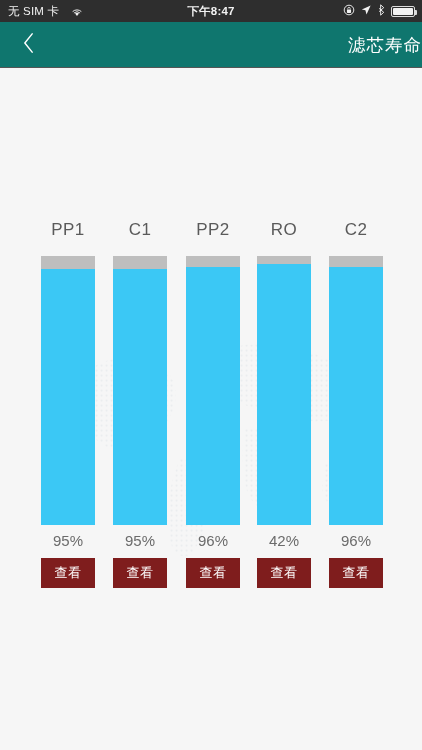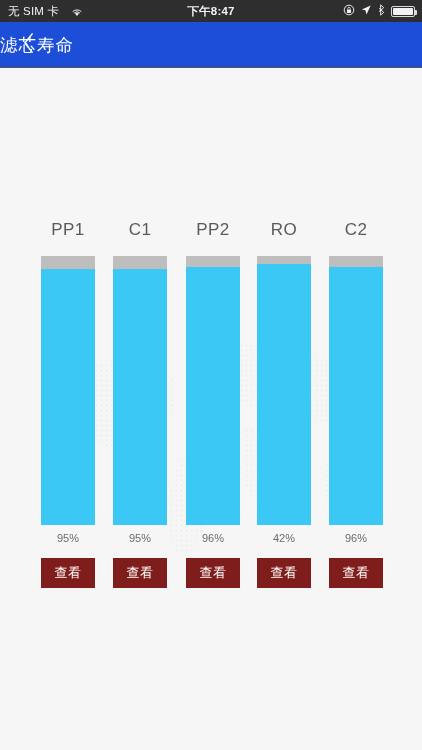--- a/index.html
+++ b/index.html
@@ -27,22 +27,22 @@
   }
   .battery::after{
     content:""; position:absolute; right:-3px; top:3px;
     width:2px; height:5px; background:#dcdcdc; border-radius:0 1px 1px 0;
   }
   .battery i{ display:block; width:100%; height:100%; background:#f2f2f2; border-radius:1px; }
 
   
   .navbar{
     position:absolute; left:0; top:22px; width:422px; height:46px;
-    background:#1d4ed8;
-    display:flex; align-items:center; justify-content:flex-start;
+    background:#0f766e;
+    display:flex; align-items:center; justify-content:flex-end;
   }
   .navbar::after{
     content:""; position:absolute; left:0; bottom:0; width:422px; height:1px;
     background:#555555;
   }
   .nav-title{ color:#ffffff; font-size:17.5px; letter-spacing:1px; }
   .back-btn{
     position:absolute; left:0; top:0; width:56px; height:46px;
     display:flex; align-items:center; justify-content:center; cursor:pointer;
   }
@@ -67,21 +67,21 @@
   }
   .bar{
     position:absolute; left:0; top:187px; width:54px; height:269px;
     background:#bebebe;
   }
   .bar-fill{
     position:absolute; left:0; bottom:0; width:54px; background:#3bc8f5;
   }
   .col-pct{
     position:absolute; left:-9px; width:72px; top:463px;
-    text-align:center; font-size:11px; color:#6b6b6b;
+    text-align:center; font-size:15px; color:#6b6b6b;
   }
   .view-btn{
     position:absolute; left:0; top:489px; width:54px; height:30px;
     background:#7f1d1d; color:#ffffff; border:0;
     font-family:"Liberation Sans","DejaVu Sans",sans-serif;
     font-size:13px; letter-spacing:.5px; cursor:pointer;
     display:flex; align-items:center; justify-content:center;
   }
 </style>
 </head>

